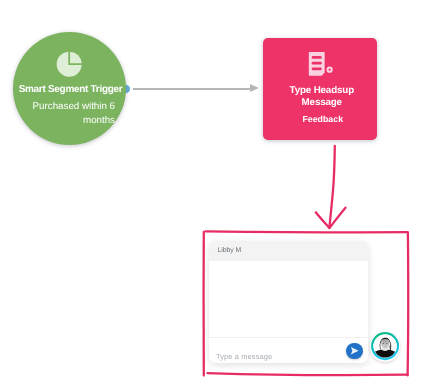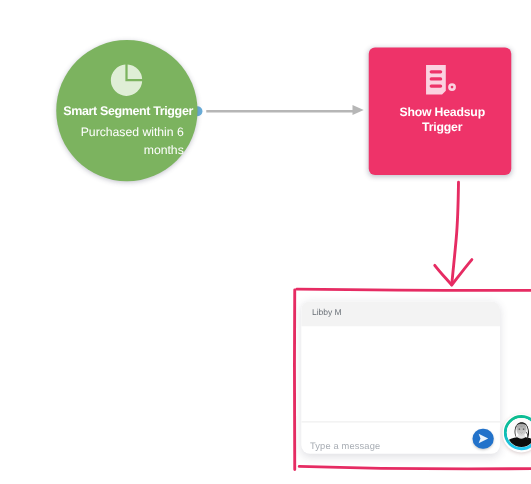--- a/index.html
+++ b/index.html
@@ -1,18 +1,18 @@
 <!DOCTYPE html>
 <html><head>
 <meta charset="utf-8">
 <style>
   html,body{margin:0;padding:0;}
   body{width:425px;height:387px;background:#fff;font-family:"Liberation Sans",sans-serif;position:relative;overflow:hidden;
     -webkit-font-smoothing:antialiased;text-rendering:geometricPrecision;}
-  .stage{position:absolute;inset:0;margin-left:32px;}
+  .stage{position:absolute;inset:0;}
 
   
   .trigger-node{position:absolute;z-index:3;left:12.5px;top:32px;width:113px;height:113px;border-radius:50%;
     background:#7cb35f;box-shadow:0 1px 4px rgba(60,60,90,.30);}
   .trigger-icon{position:absolute;left:43.3px;top:18.8px;width:26.4px;height:26.4px;}
   .trigger-title{position:absolute;left:1.5px;top:51.2px;width:113px;text-align:center;color:#fff;font-size:10px;
     font-weight:bold;letter-spacing:-0.3px;white-space:nowrap;line-height:13px;}
   .trigger-sub{position:absolute;left:10.5px;top:68.3px;width:92px;color:#fff;font-size:9.8px;line-height:13.4px;
     text-align:right;letter-spacing:-0.02px;}
 
@@ -72,21 +72,22 @@
 
   <div class="action-node">
     <svg class="action-icon" viewBox="0 0 52 50">
       <path d="M3.6 2.0 H34.6 V42.4 L28.8 48.4 H3.6 Z" fill="#fbd2e0"></path>
       <rect x="9.2" y="10.0" width="19.8" height="5.2" rx="2.6" fill="#ee3369"></rect>
       <rect x="9.2" y="21.2" width="19.8" height="5.2" rx="2.6" fill="#ee3369"></rect>
       <rect x="9.2" y="32.4" width="19.8" height="5.2" rx="2.6" fill="#ee3369"></rect>
       <circle cx="44.4" cy="36.6" r="6.1" fill="#fbd2e0"></circle>
       <circle cx="44.4" cy="36.6" r="2.1" fill="#ee3369"></circle>
     </svg>
-    <div class="action-title">Show Headsup Trigger</div>
+    <div class="action-title">Type Headsup Message</div>
+    <div class="action-sub">Feedback</div>
   </div>
 
   <svg class="hand-arrow" width="45" height="95" viewBox="0 0 45 95">
     <path d="M24.8 5.8 C 24.6 20, 24.4 35, 23.0 50.5 C 22.1 61, 20.6 75, 19.4 87.6" stroke="#e62c63" stroke-width="2.3" fill="none" stroke-linecap="round"></path>
     <path d="M5.8 72.3 C 10.5 78.4, 15.4 83.4, 19.4 88.1 C 23.8 82.4, 30.0 74.1, 35.5 67.7" stroke="#e62c63" stroke-width="2.3" fill="none" stroke-linecap="round" stroke-linejoin="round"></path>
   </svg>
 
   <svg class="hand-frame" width="225" height="165" viewBox="0 0 225 165">
     <path d="M10.5 9.3 C 60 9.9, 130 10.6, 212.6 10.2" stroke="#e62c63" stroke-width="2.3" fill="none" stroke-linecap="round"></path>
     <path d="M212.9 10.6 C 213.4 60, 213.2 120, 212.6 153.4" stroke="#e62c63" stroke-width="2.3" fill="none" stroke-linecap="round"></path>

